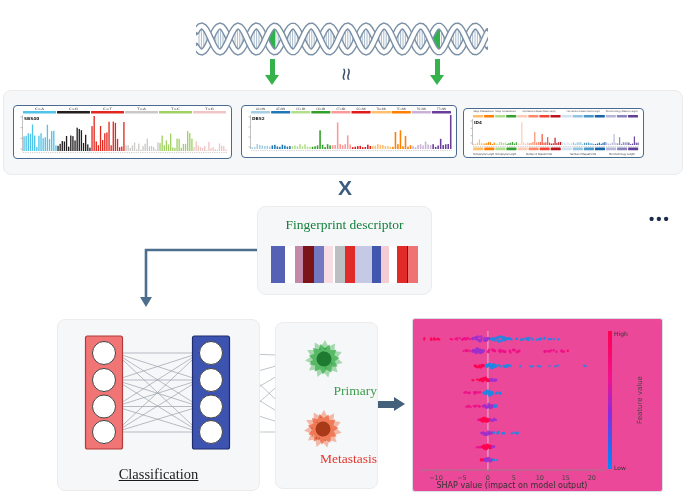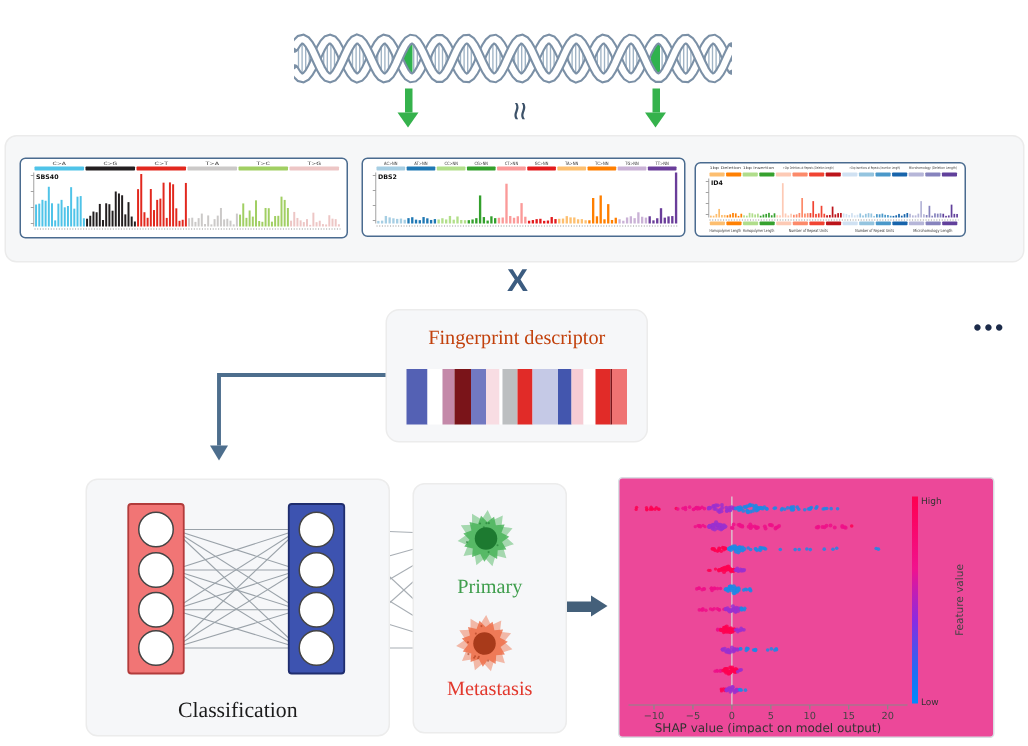--- a/index.html
+++ b/index.html
@@ -14,23 +14,23 @@
   .garrow{position:absolute;width:15px;}
   .garrow .shaft{width:5px;height:16px;margin:0 auto;background:#35b24c;}
   .garrow .head{width:0;height:0;border-left:7.5px solid transparent;border-right:7.5px solid transparent;
                 border-top:10px solid #35b24c;}
   #approx{position:absolute;left:340px;top:61px;font-size:22px;color:#3c5168;transform:rotate(90deg);}
   #xsym{position:absolute;left:330px;top:176px;width:30px;text-align:center;font-size:21px;
         font-weight:bold;color:#3c5c80;}
   #dots{position:absolute;left:645px;top:119px;font-size:15px;font-weight:bold;color:#1c2b4a;letter-spacing:2px;}
   #fpbars{position:absolute;left:13px;top:39px;width:147px;height:37px;display:flex;}
   #fpbars div{height:100%;}
-  #fp-title{position:absolute;left:0;top:10px;width:100%;text-align:center;font-size:13.5px;color:#c2410c;}
-  #cls-label{position:absolute;left:0;top:146px;width:100%;text-align:center;font-size:14.5px;color:#1b1b1b;}
-  .blob-label{position:absolute;width:100%;text-align:center;font-size:13.5px;}
+  #fp-title{position:absolute;left:0;top:10px;width:100%;text-align:center;font-size:13.5px;color:#15803d;}
+  #cls-label{position:absolute;left:0;top:146px;width:100%;text-align:center;font-size:14.5px;color:#1b1b1b;text-decoration:underline;}
+  .blob-label{position:absolute;width:100%;text-align:right;font-size:13.5px;}
   #flow-arrow{position:absolute;left:378px;top:397px;display:flex;align-items:center;}
   #flow-arrow .shaft{width:16px;height:7px;background:#44607a;}
   #flow-arrow .head{width:0;height:0;border-top:7.5px solid transparent;border-bottom:7.5px solid transparent;
                     border-left:11px solid #44607a;}
   #title{position:absolute;left:0;top:2px;width:100%;text-align:center;font-size:15.5px;color:#2b2b2b;}
   svg text{user-select:none;}
 </style>
 </head>
 <body>
 

